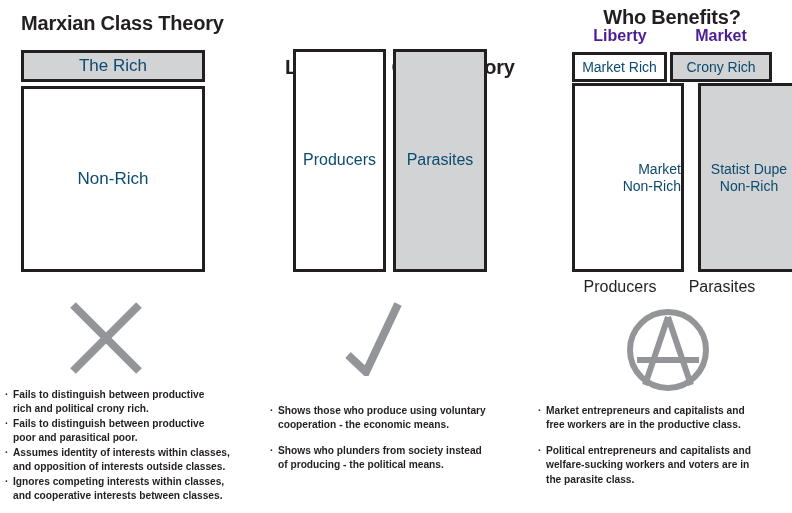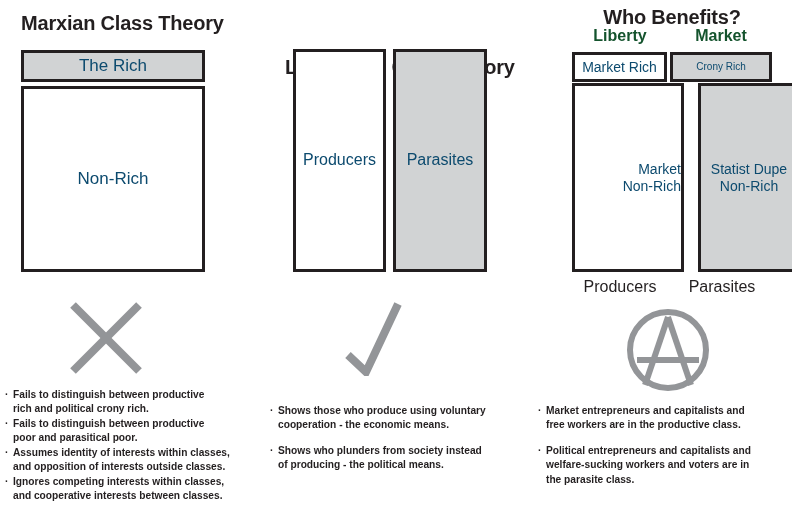--- a/index.html
+++ b/index.html
@@ -23,21 +23,21 @@
     letter-spacing: -0.2px;
     color: #231f20;
     text-align: center;
     white-space: nowrap;
   }
 
   .sub-title {
     position: absolute;
     font-weight: bold;
     font-size: 16px;
-    color: #14532d;
+    color: #4c1d95;
     text-align: center;
     white-space: nowrap;
   }
 
   .box {
     position: absolute;
     border: 3px solid #231f20;
     box-sizing: border-box;
     background: #ffffff;
     display: flex;
@@ -165,21 +165,21 @@
 <div class="col-title" style="left:572px; top:6px; width:200px;">Who Benefits?</div>
 
 <div class="sub-title" style="left:572px; top:27px; width:96px;">Liberty</div>
 
 <div class="sub-title" style="left:670px; top:27px; width:102px;">Market</div>
 
 <div class="box" style="left:572px; top:52px; width:95px; height:30px; font-size:14px;justify-content:center;">
   <span class="box-label">Market Rich</span>
 </div>
 
-<div class="box shaded" style="left:670px; top:52px; width:102px; height:30px; font-size:10px;">
+<div class="box shaded" style="left:670px; top:52px; width:102px; height:30px; font-size:14px;">
   <span class="box-label">Crony Rich</span>
 </div>
 
 <div class="box" style="left:572px; top:83px; width:112px; height:189px; font-size:14px;text-align:right;">
   <span class="box-label">Market
 Non-Rich</span>
 </div>
 
 <div class="box shaded" style="left:670px; top:83px; width:102px; height:189px; font-size:14px;margin-left:28px;">
   <span class="box-label">Statist Dupe

